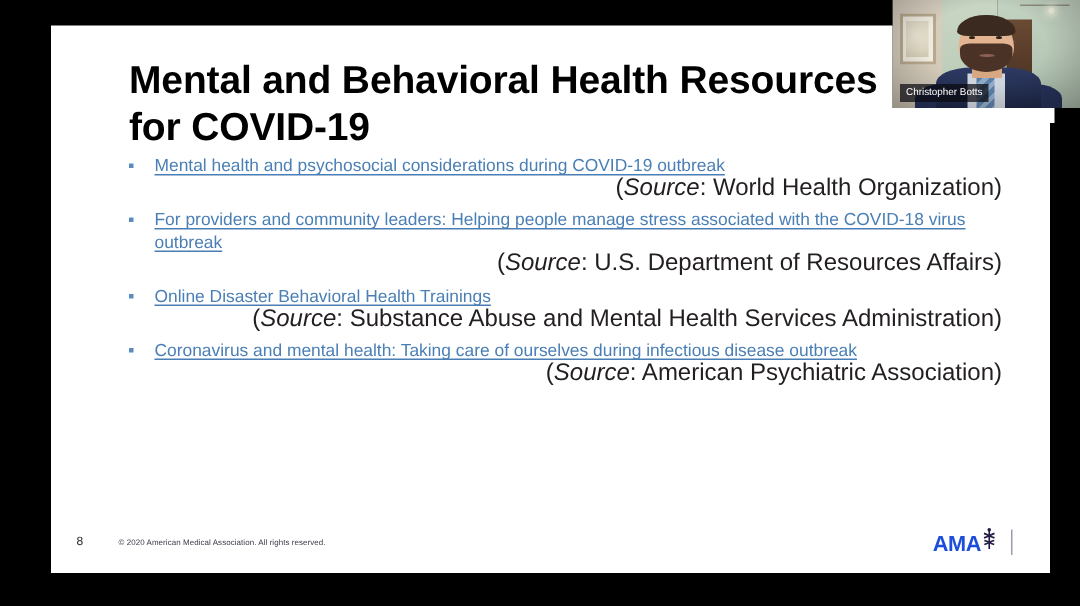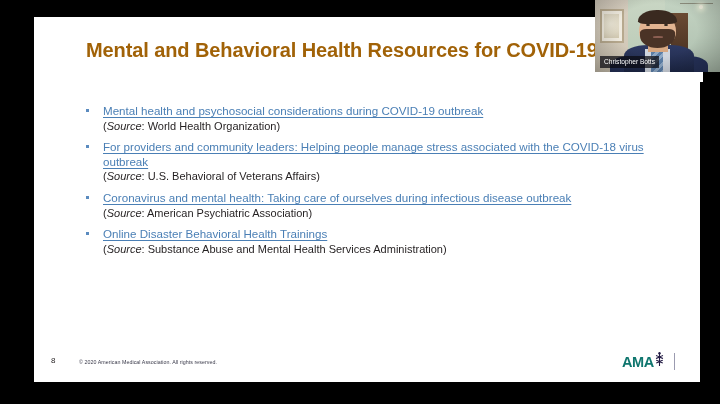--- a/index.html
+++ b/index.html
@@ -23,25 +23,25 @@
     width:666px; height:365px;
     background:#ffffff;
     overflow:hidden;
   }
 
   
   .slide-title {
     position:absolute;
     left:52px; top:21px;
     width:512px;
-    font-size:20px;
+    font-size:26px;
     font-weight:bold;
     line-height:1.2;
     letter-spacing:-0.1px;
-    color:#a16207;
+    color:#000000;
   }
 
   
   .body-list {
     position:absolute;
     left:46px; top:87px;
     width:588px;
   }
   .bullet-row {
     position:relative;
@@ -58,24 +58,25 @@
     font-size:11.6px;
     line-height:14.6px;
     color:#4a7fb5;
     text-decoration:underline;
     text-decoration-color:#4a7fb5;
     text-underline-offset:1.5px;
     display:block;
     cursor:pointer;
   }
   .source-line {
-    font-size:11px;
+    font-size:16px;
     line-height:14.6px;
     color:#231f20;
     display:block;
+    text-align:right;
   }
   .source-line .src-word { font-style:italic; }
 
   
   .footer-page {
     position:absolute;
     left:17px; bottom:17px;
     font-size:8px;
     color:#231f20;
   }
@@ -90,21 +91,21 @@
   .footer-logo {
     position:absolute;
     right:17px; bottom:10px;
     display:flex;
     align-items:center;
     height:22px;
   }
   .ama-mark {
     display:flex;
     align-items:flex-end;
-    color:#0f766e;
+    color:#1d4ed8;
     font-size:14.5px;
     font-weight:bold;
     letter-spacing:-0.3px;
     line-height:1;
   }
   .ama-caduceus { margin-left:0px; margin-bottom:0px; }
   .logo-divider {
     width:1px;
     height:17px;
     background:#9b9bb0;
@@ -270,33 +271,33 @@
       <div class="bullet-row">
         <span class="bullet-dot"></span>
         <a class="link-line">Mental health and psychosocial considerations during COVID-19 outbreak</a>
         <span class="source-line">(<span class="src-word">Source</span><span>: World Health Organization)</span></span>
       </div>
 
 
       <div class="bullet-row">
         <span class="bullet-dot"></span>
         <a class="link-line">For providers and community leaders: Helping people manage stress associated with the COVID-18 virus outbreak</a>
-        <span class="source-line">(<span class="src-word">Source</span><span>: U.S. Behavioral of Veterans Affairs)</span></span>
+        <span class="source-line">(<span class="src-word">Source</span><span>: U.S. Department of Resources Affairs)</span></span>
+      </div>
+
+      <div class="bullet-row">
+        <span class="bullet-dot"></span>
+        <a class="link-line">Online Disaster Behavioral Health Trainings</a>
+        <span class="source-line">(<span class="src-word">Source</span><span>: Substance Abuse and Mental Health Services Administration)</span></span>
       </div>
 
       <div class="bullet-row">
         <span class="bullet-dot"></span>
         <a class="link-line">Coronavirus and mental health: Taking care of ourselves during infectious disease outbreak</a>
         <span class="source-line">(<span class="src-word">Source</span><span>: American Psychiatric Association)</span></span>
-      </div>
-
-      <div class="bullet-row">
-        <span class="bullet-dot"></span>
-        <a class="link-line">Online Disaster Behavioral Health Trainings</a>
-        <span class="source-line">(<span class="src-word">Source</span><span>: Substance Abuse and Mental Health Services Administration)</span></span>
       </div>
 
     </div>
 
     <div class="footer-page">8</div>
 
     <div class="footer-copy">© 2020 American Medical Association. All rights reserved.</div>
 
     <div class="footer-logo">
       <span class="ama-mark">

